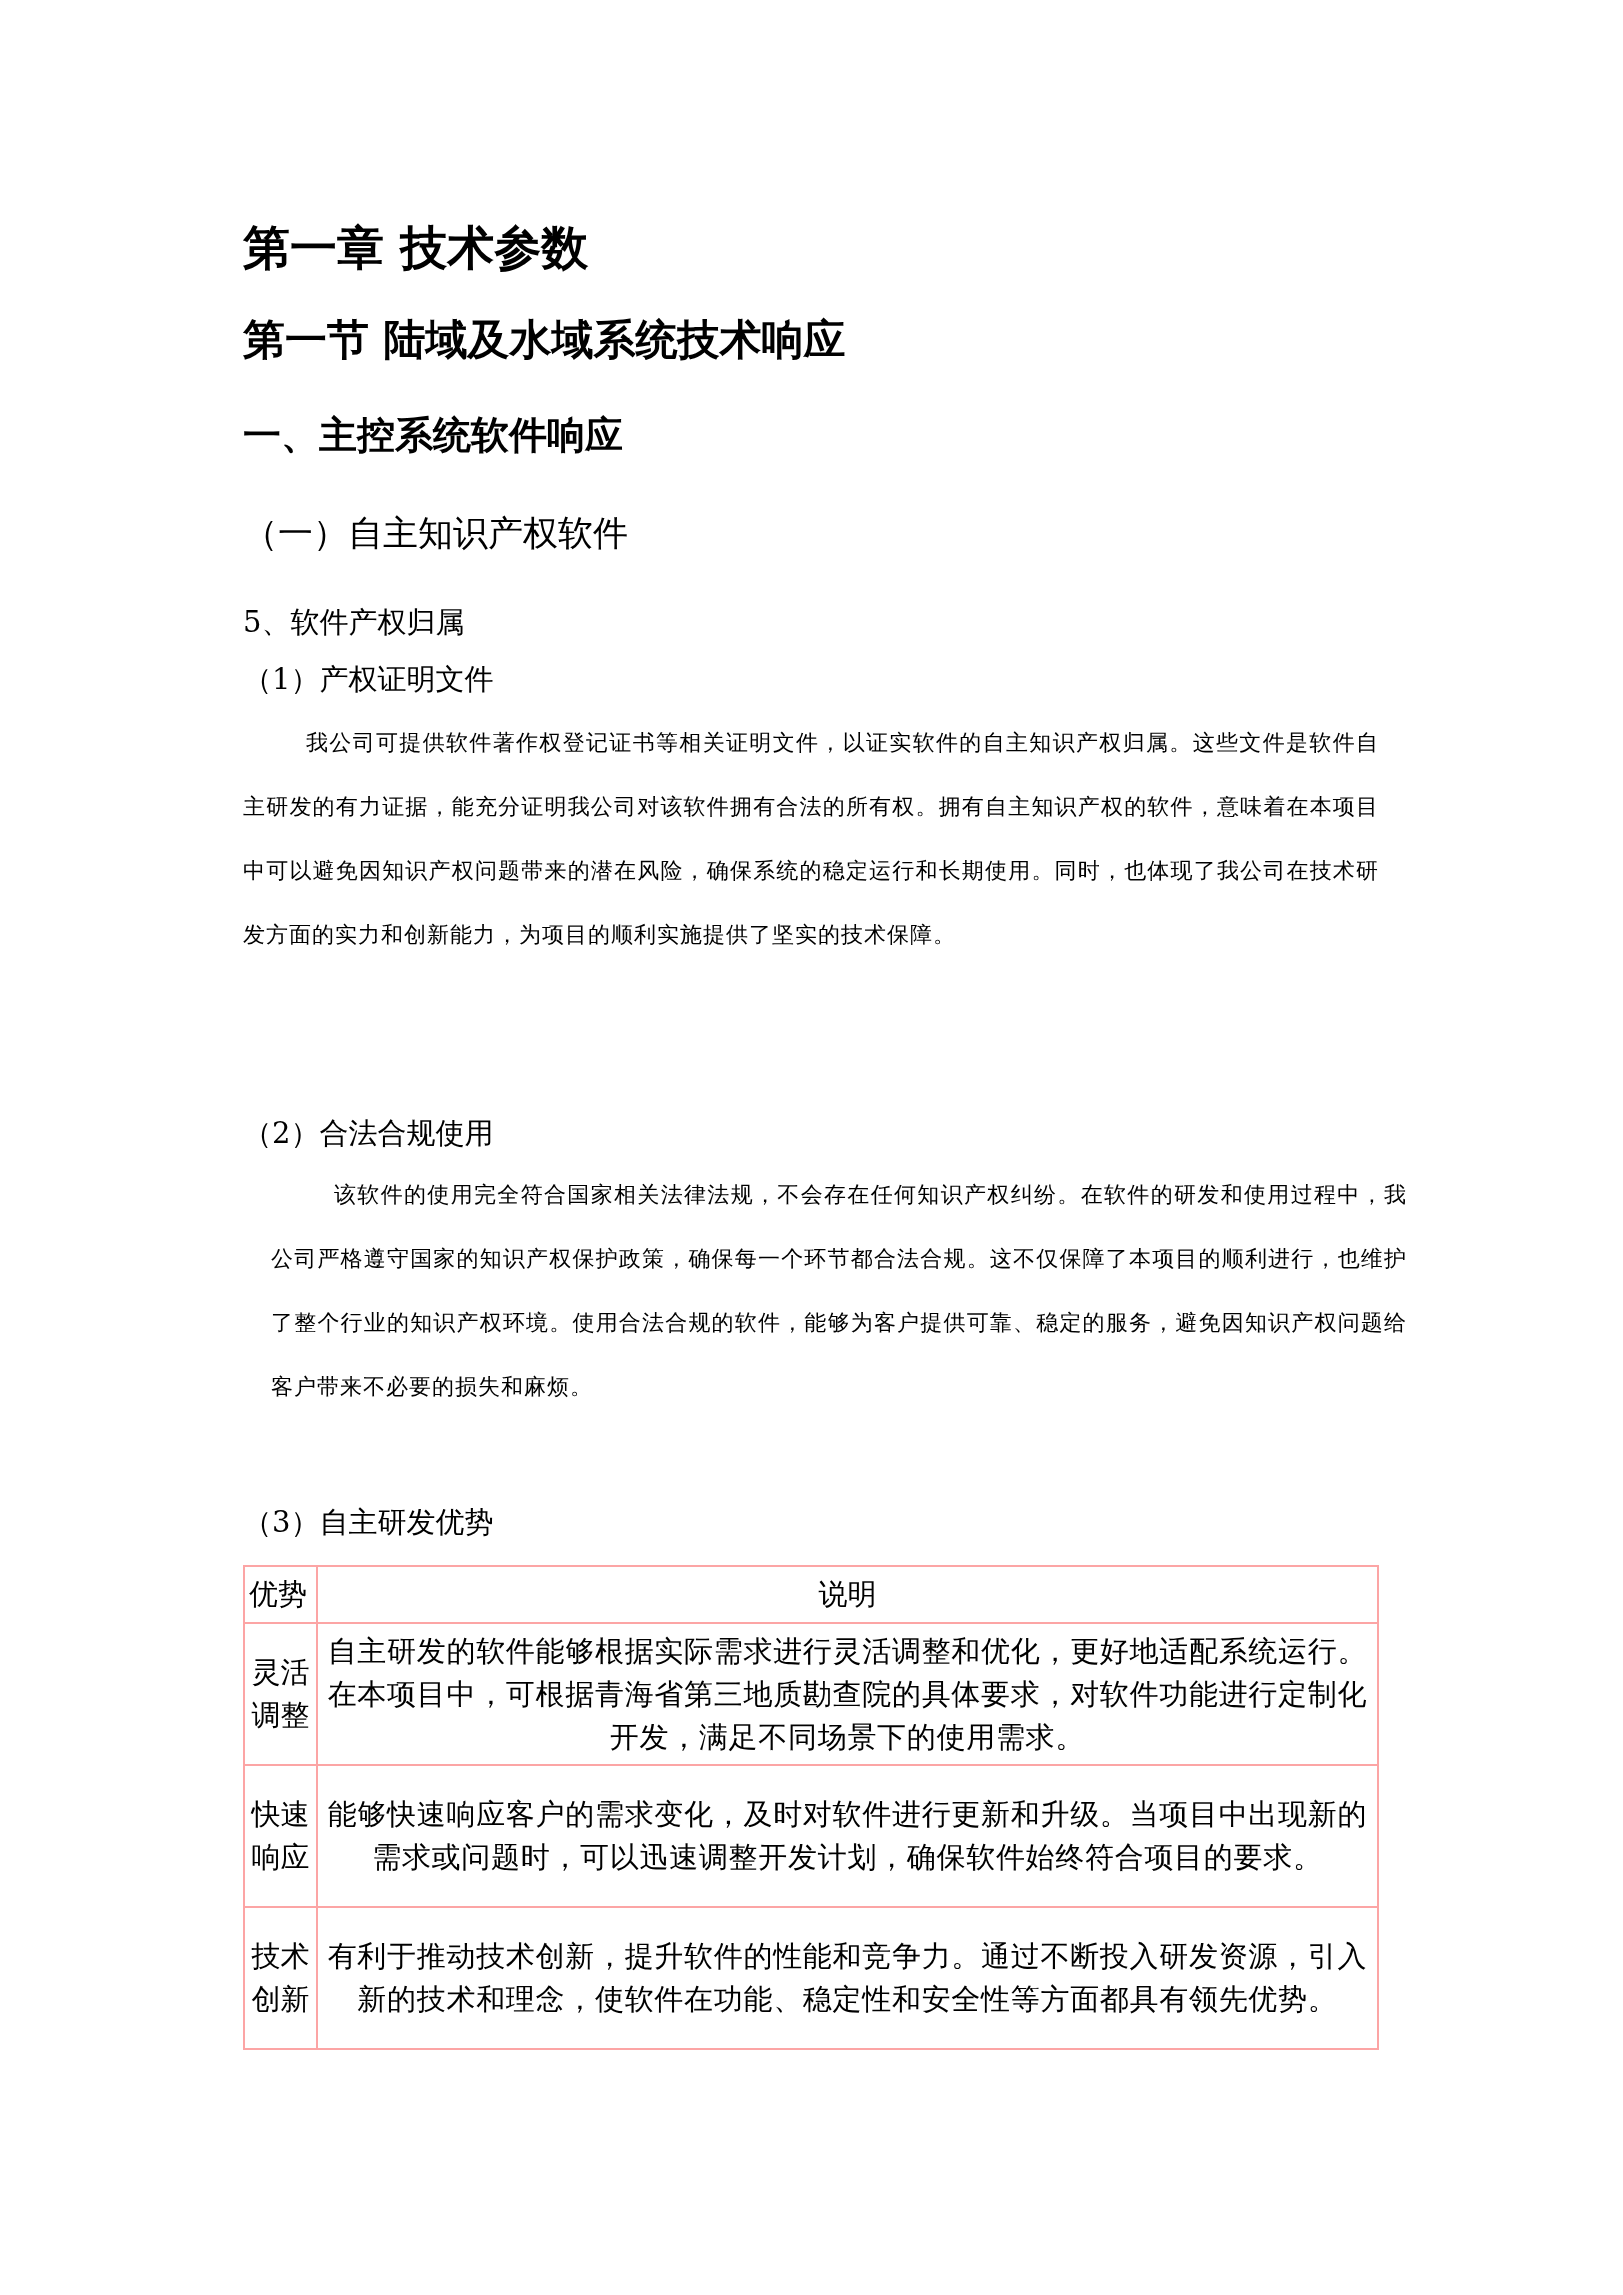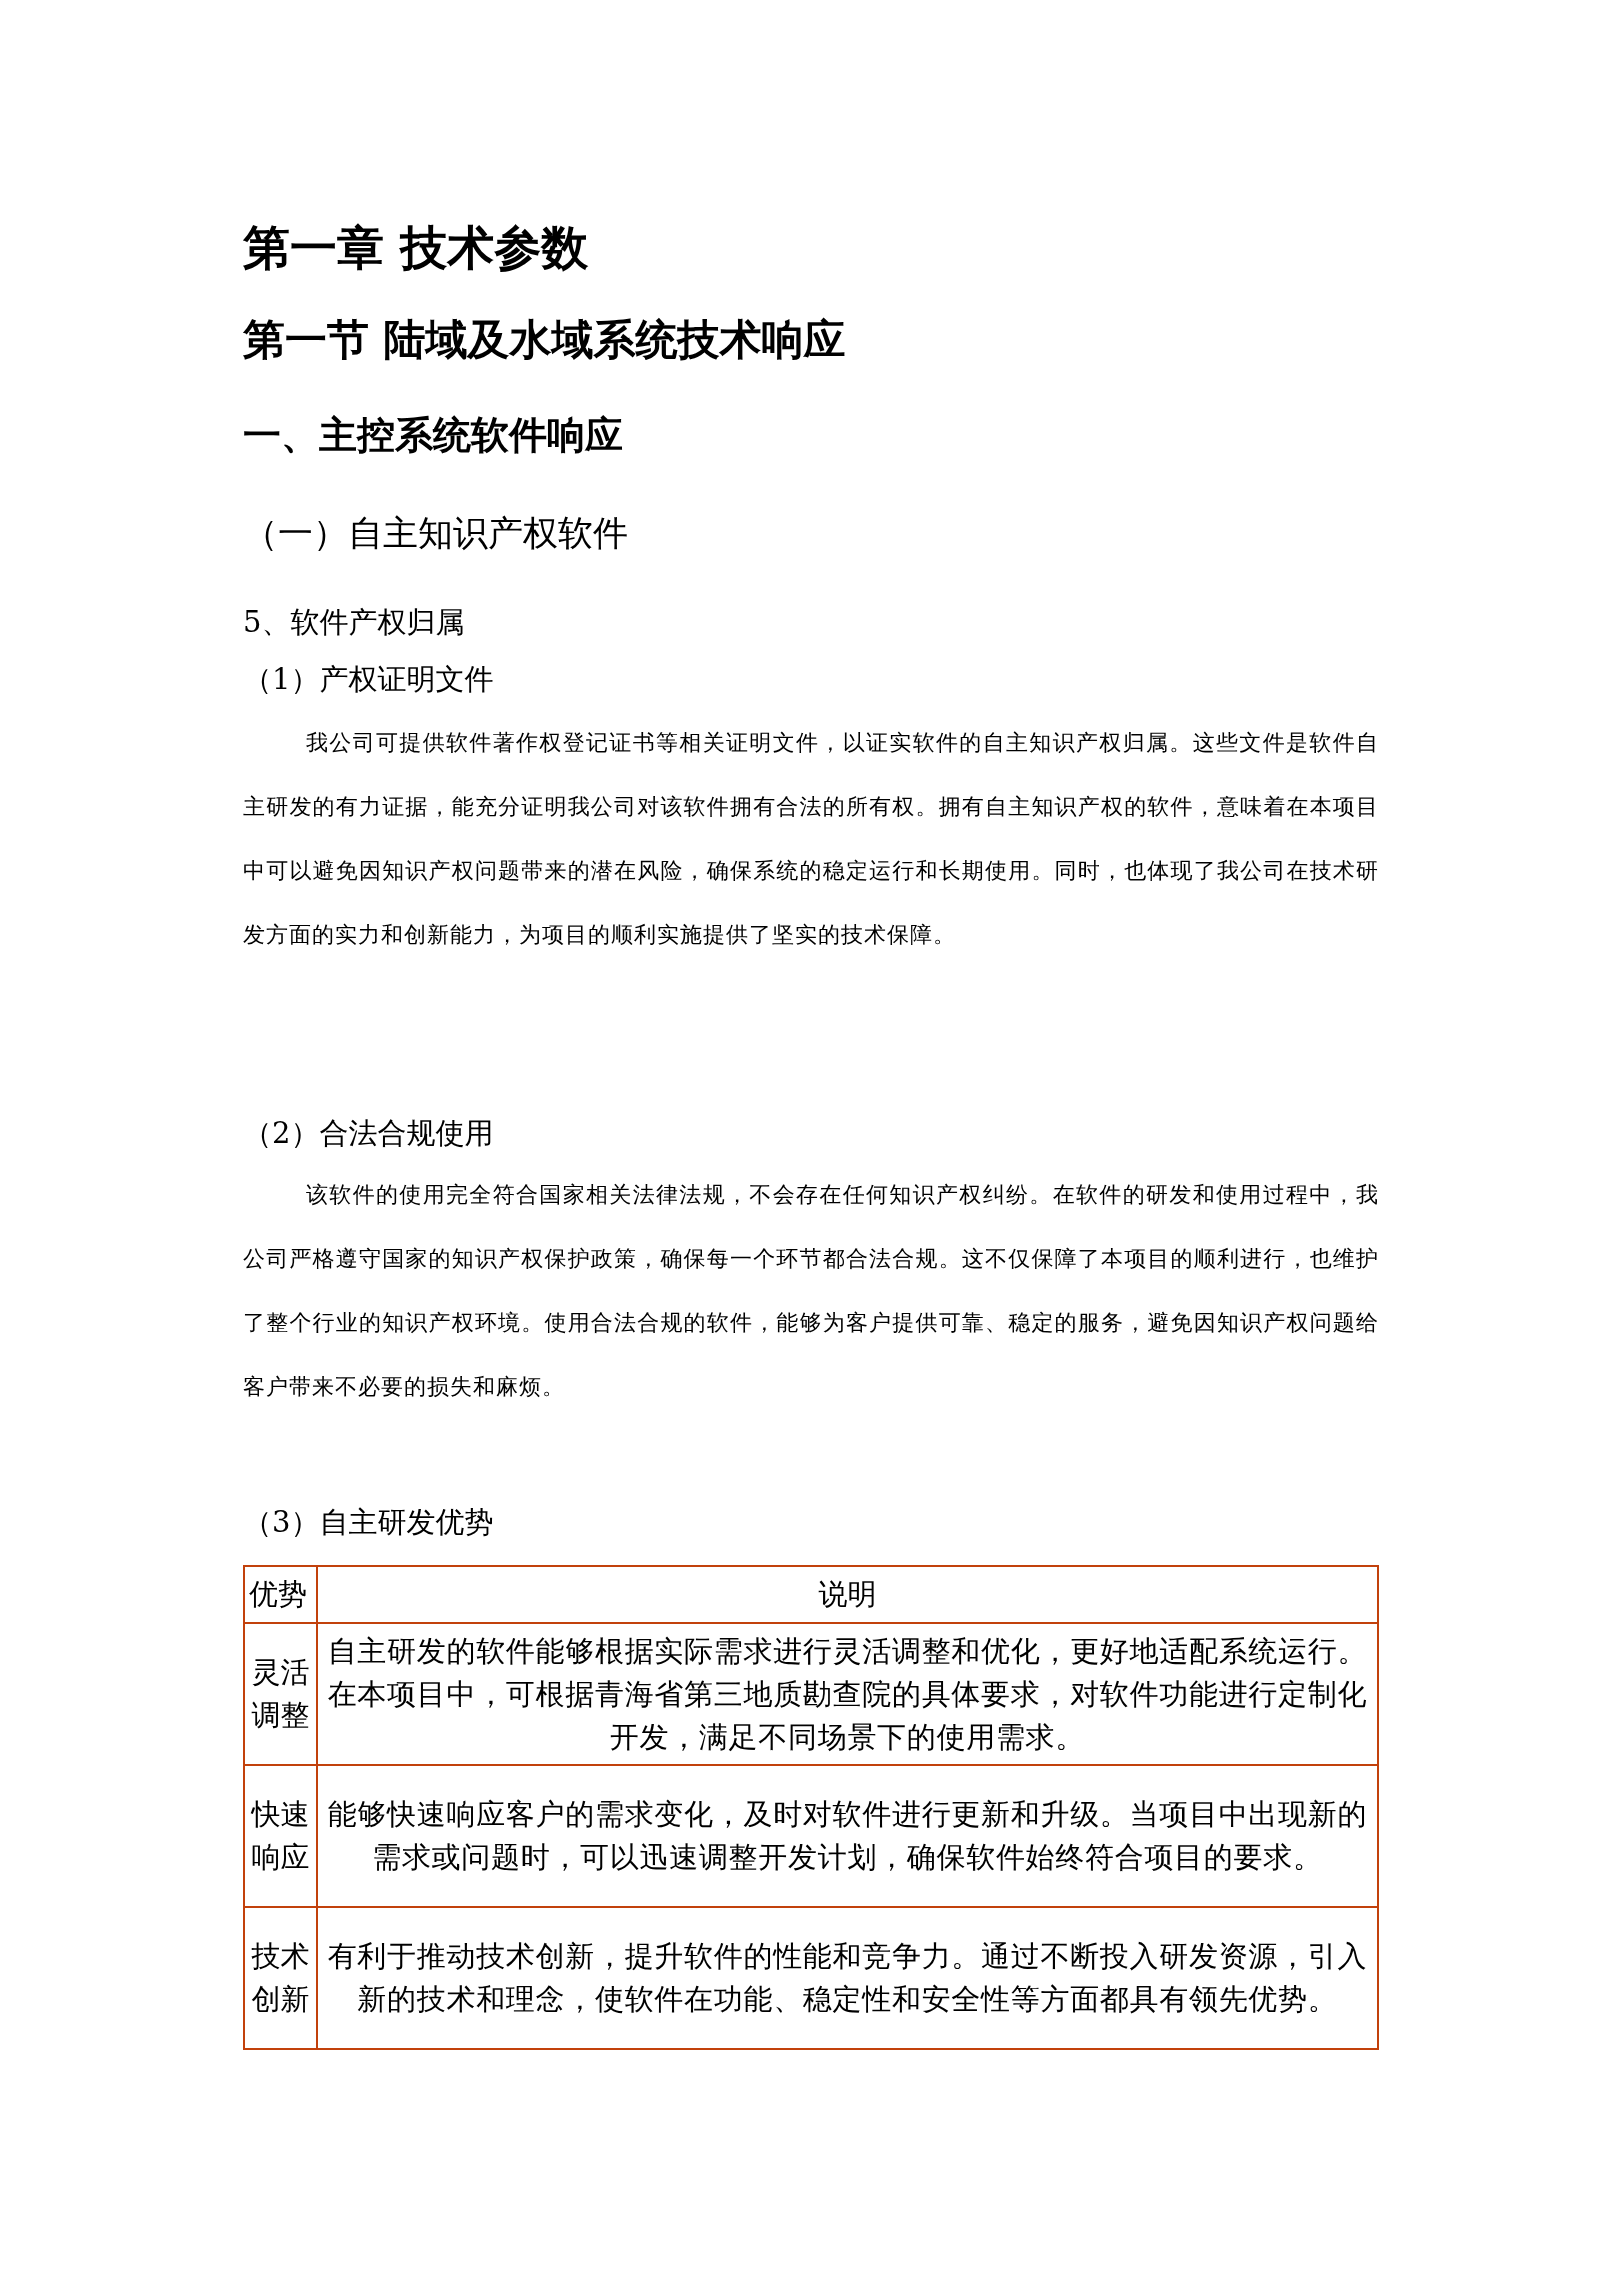--- a/index.html
+++ b/index.html
@@ -11,21 +11,21 @@
   .h2 { position: absolute; left: 0; top: 310px; font-size: 42px; line-height: 59px; font-weight: bold;
         font-family: "DejaVu Sans", "Liberation Sans", sans-serif; white-space: nowrap; }
   .h3 { position: absolute; left: 0; top: 408px; font-size: 38px; line-height: 55px; font-weight: bold;
         font-family: "DejaVu Sans", "Liberation Sans", sans-serif; white-space: nowrap; }
   .h4 { position: absolute; left: 0; top: 508px; font-size: 35px; line-height: 50px; white-space: nowrap; }
   .h5 { position: absolute; left: 0; font-size: 29px; line-height: 42px; white-space: nowrap; }
   .para { position: absolute; left: 0; width: 1136px; font-size: 22px; line-height: 64px;
           text-indent: 63px; text-align: justify; letter-spacing: 1px; }
   table.adv { position: absolute; left: 0; top: 1565px; width: 1136px; border-collapse: collapse;
               font-size: 29px; line-height: 43px; }
-  table.adv td, table.adv th { border: 2px solid #c2410c; padding: 0 3.9px; vertical-align: middle; font-weight: normal; }
+  table.adv td, table.adv th { border: 2px solid #fca5a5; padding: 0 3.9px; vertical-align: middle; font-weight: normal; }
   table.adv th { height: 55px; }
   table.adv td.name { width: 63px; text-align: center; padding: 0 3.9px; }
   table.adv td.desc { text-align: center; letter-spacing: 0.7px; }
   table.adv tr.r1 td { height: 140px; }
   table.adv tr.r2 td { height: 140px; border-radius: 7px; }
   table.adv tr.r3 td { height: 140px; }
 </style>
 </head>
 <body>
 
@@ -33,21 +33,21 @@
   <div class="h1">第一章  技术参数</div>
   <div class="h2">第一节  陆域及水域系统技术响应</div>
   <div class="h3">一、主控系统软件响应</div>
   <div class="h4">（一）自主知识产权软件</div>
   <div class="h5" style="top:601px;">5、软件产权归属</div>
 
   <div class="h5" style="top:658px;">（1）产权证明文件</div>
   <div class="para" style="top:711px;">我公司可提供软件著作权登记证书等相关证明文件，以证实软件的自主知识产权归属。这些文件是软件自主研发的有力证据，能充分证明我公司对该软件拥有合法的所有权。拥有自主知识产权的软件，意味着在本项目中可以避免因知识产权问题带来的潜在风险，确保系统的稳定运行和长期使用。同时，也体现了我公司在技术研发方面的实力和创新能力，为项目的顺利实施提供了坚实的技术保障。</div>
 
   <div class="h5" style="top:1112px;">（2）合法合规使用</div>
-  <div class="para" style="top:1163px;">该软件的使用完全符合国家相关法律法规，不会存在任何知识产权纠纷。在软件的研发和使用过程中，我公司严格遵守国家的知识产权保护政策，确保每一个环节都合法合规。这不仅保障了本项目的顺利进行，也维护了整个行业的知识产权环境。使用合法合规的软件，能够为客户提供可靠、稳定的服务，避免因知识产权问题给客户带来不必要的损失和麻烦。</div>
+  <div class="para" style="top:1163px;margin-left:28px;">该软件的使用完全符合国家相关法律法规，不会存在任何知识产权纠纷。在软件的研发和使用过程中，我公司严格遵守国家的知识产权保护政策，确保每一个环节都合法合规。这不仅保障了本项目的顺利进行，也维护了整个行业的知识产权环境。使用合法合规的软件，能够为客户提供可靠、稳定的服务，避免因知识产权问题给客户带来不必要的损失和麻烦。</div>
 
   <div class="h5" style="top:1501px;">（3）自主研发优势</div>
 
   <table class="adv">
     <tbody>
         <tr>
       <th style="width:63px;text-align:left;">优势</th>
       <th style="text-align:center;">说明</th>
     </tr>
     <tr class="r1">

